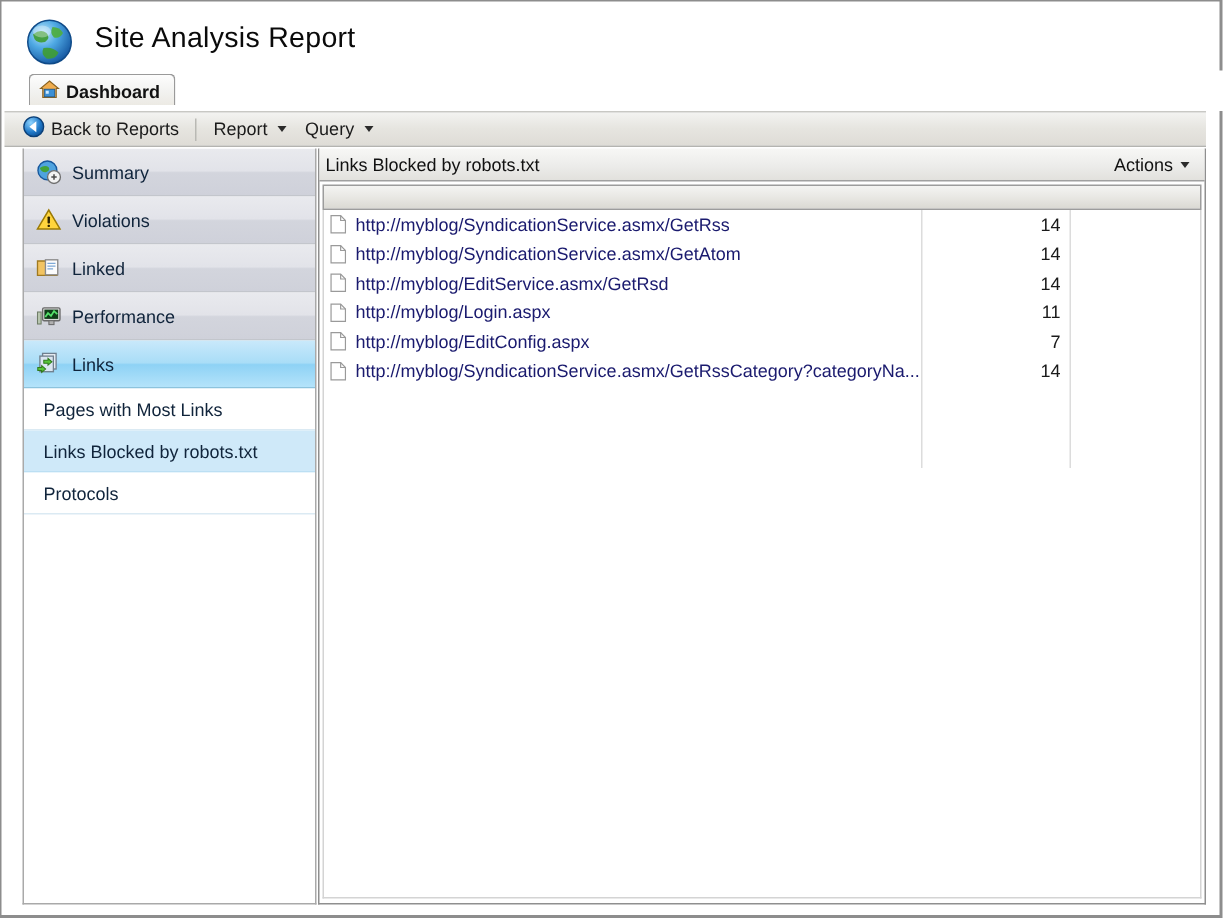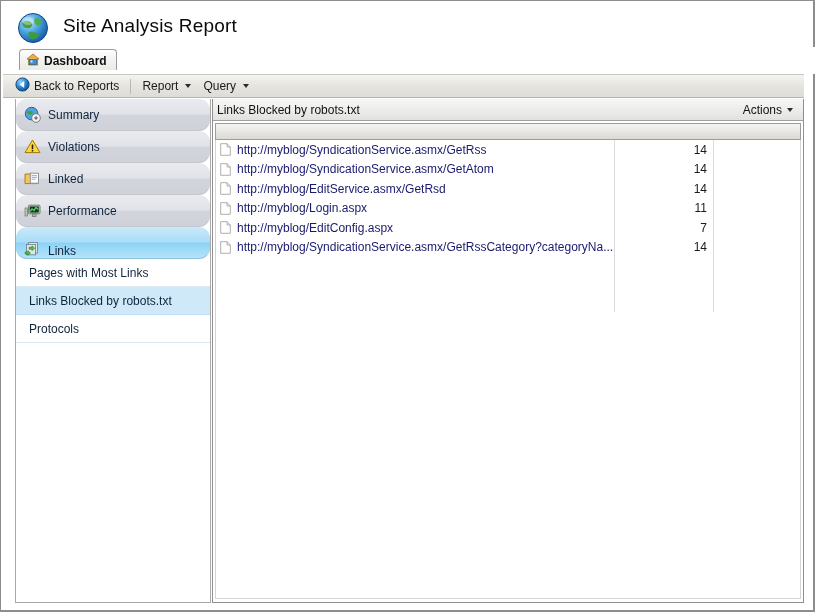--- a/index.html
+++ b/index.html
@@ -139,26 +139,24 @@
     position: relative;
     height: 32px;
     box-sizing: border-box;
     border-bottom: 1px solid #c3c6cc;
     background: linear-gradient(to bottom, #e9eaee 0%, #e2e3e9 48%, #d3d5dd 52%, #cfd1da 100%);
     display: flex;
     align-items: center;
     padding-left: 8px;
     gap: 7px;
     cursor: pointer;
-    border-radius: 11px;
   }
   .nav-cat.selected {
     background: linear-gradient(to bottom, #c9e9fb 0%, #a9ddf7 48%, #8ed2f5 52%, #b4e3fa 100%);
     border-bottom: 1px solid #8cc3dd;
-    align-items: flex-end;
   }
   .nav-cat .nav-label {
     font-size: 12px;
     color: #10243b;
     white-space: nowrap;
   }
   .nav-icon {
     width: 17px; height: 17px;
     flex: 0 0 17px;
     position: relative;

